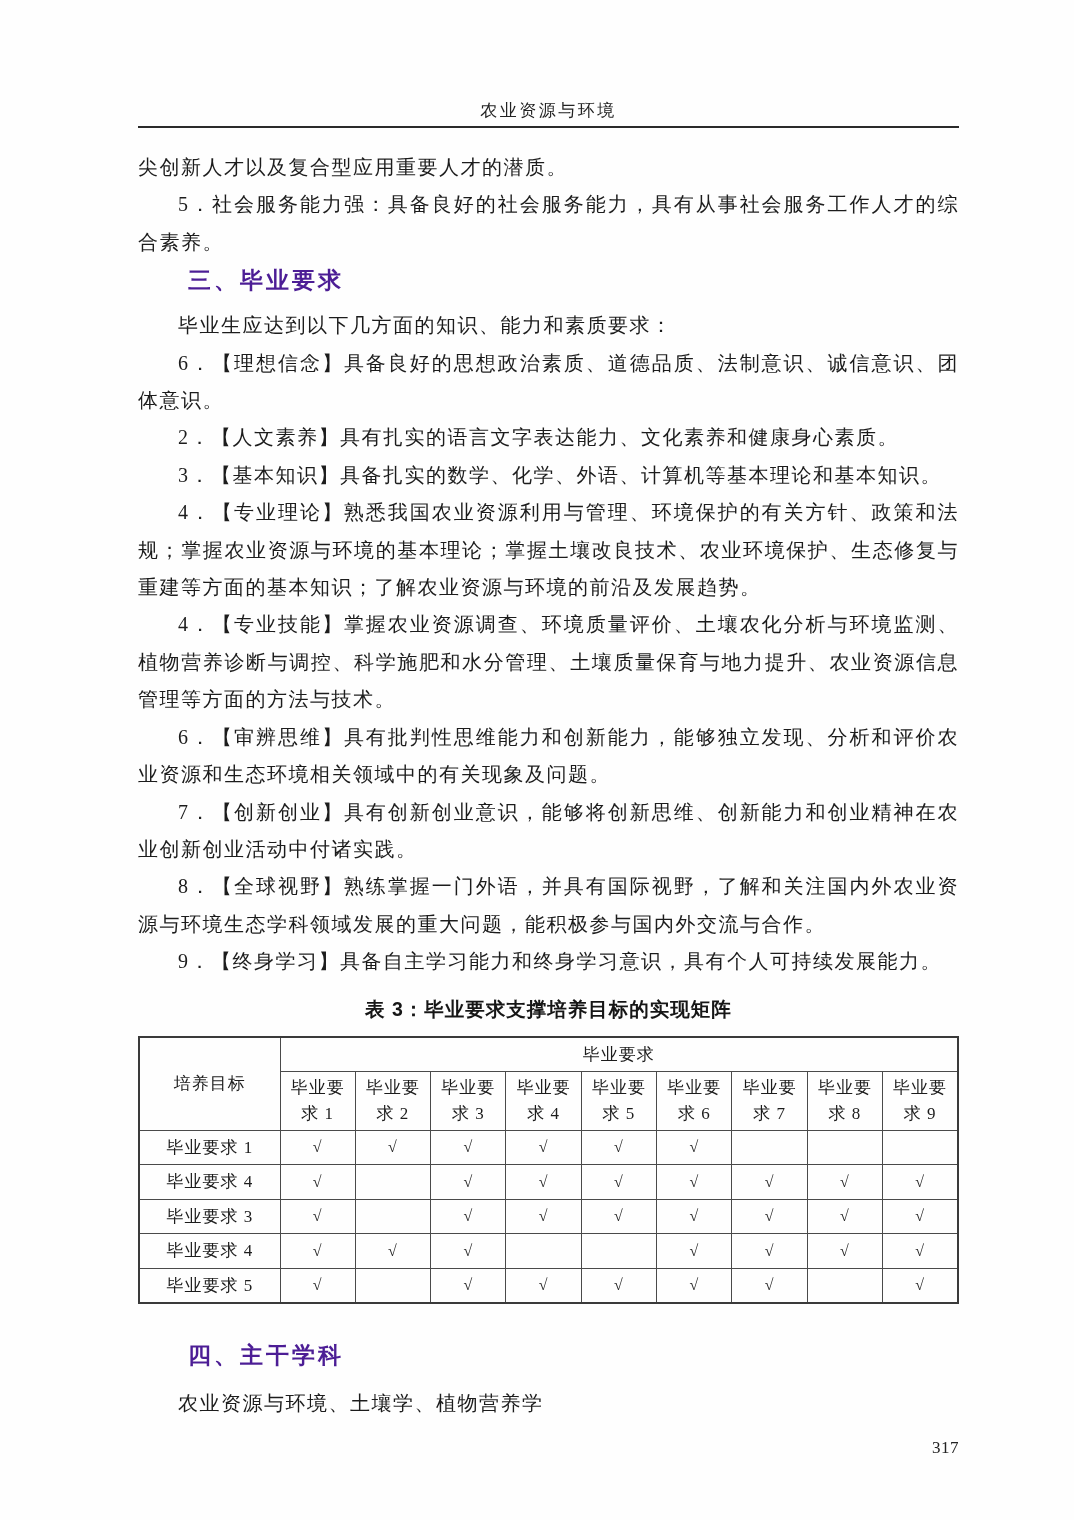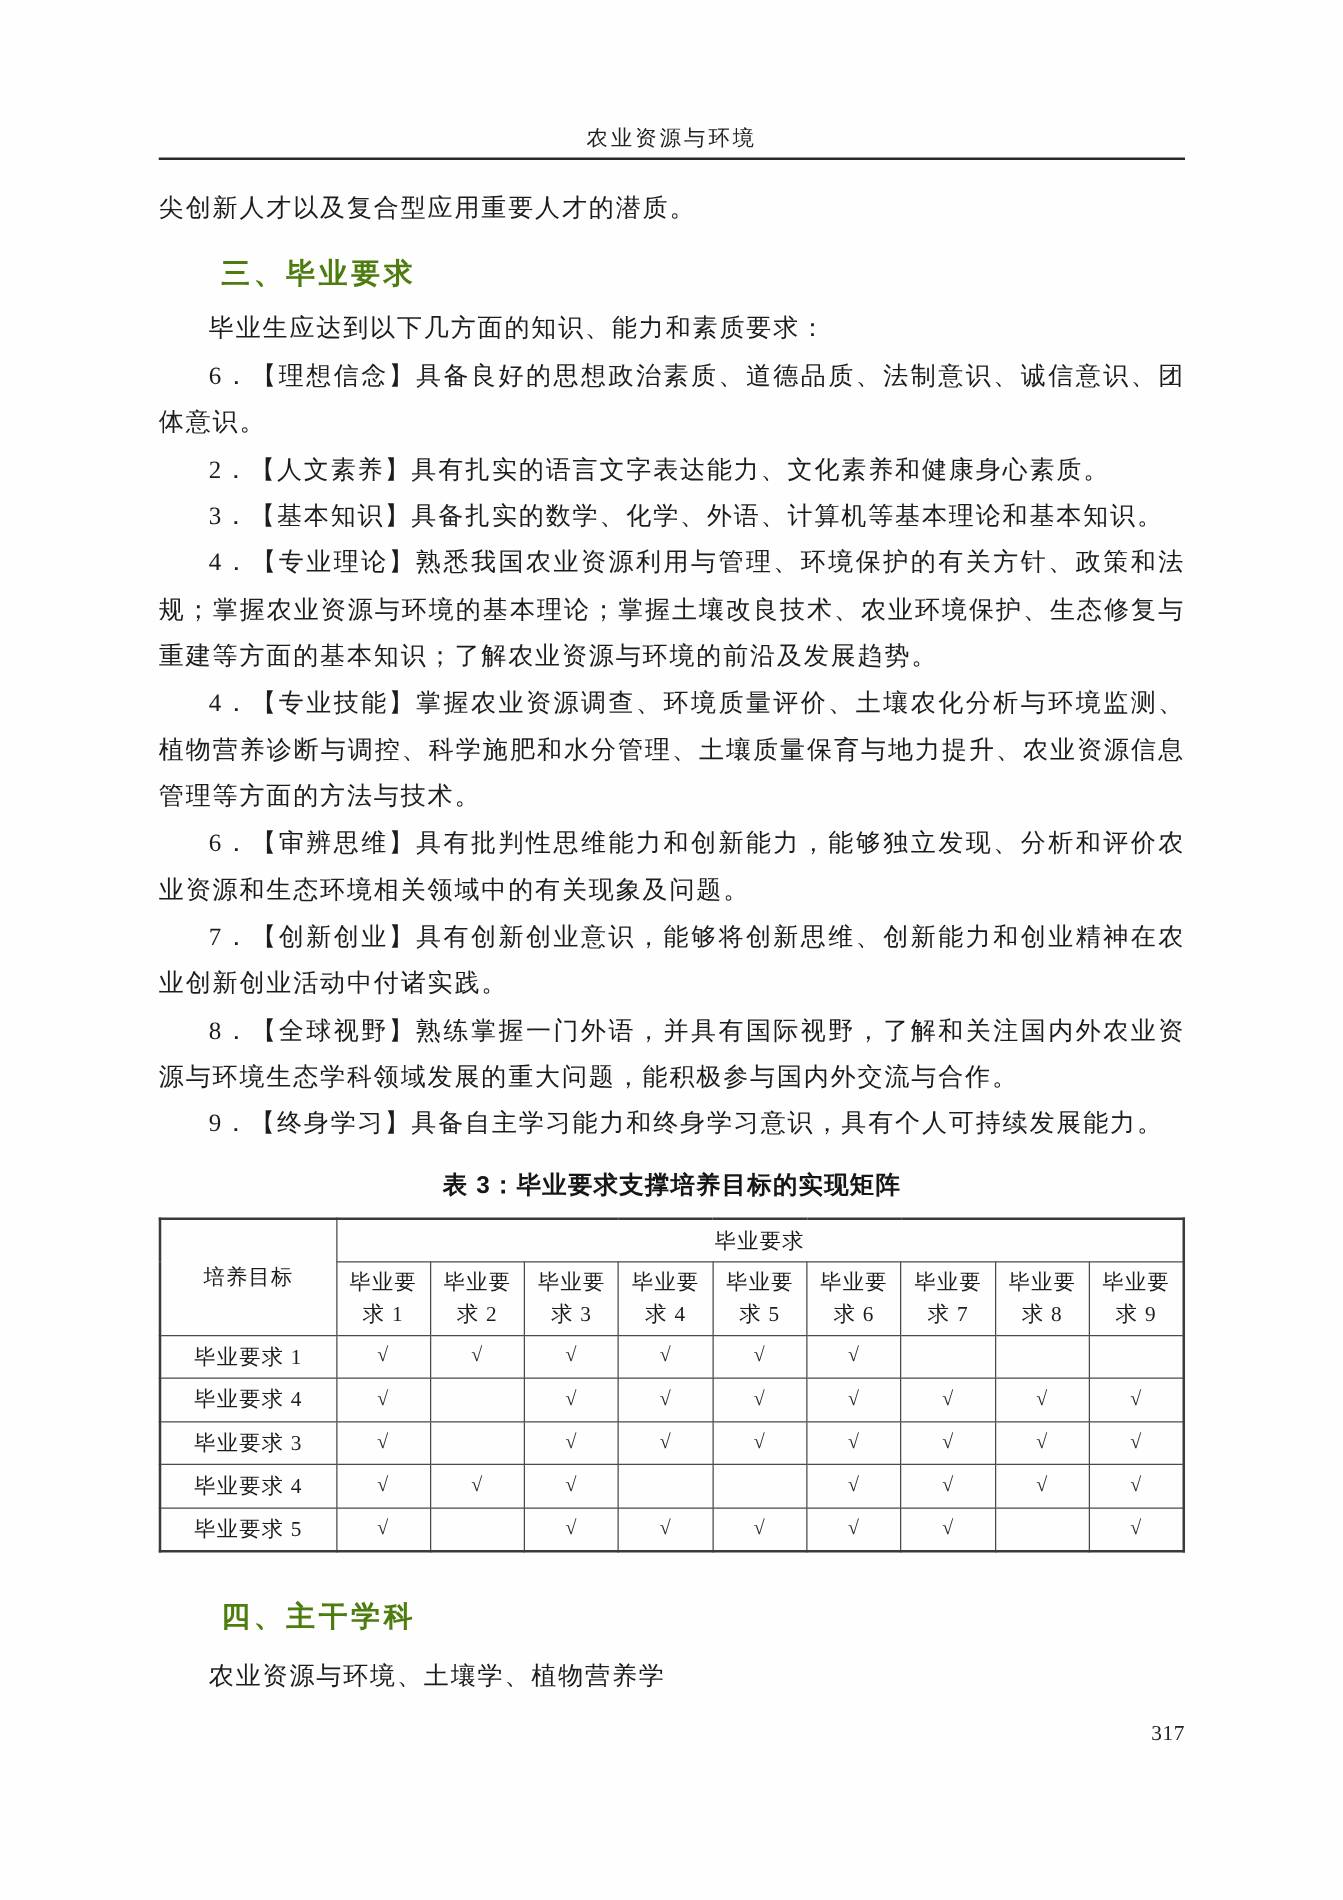--- a/index.html
+++ b/index.html
@@ -1,36 +1,36 @@
 <!DOCTYPE html>
 <html><head>
 <meta charset="utf-8">
 <style>
   html,body{margin:0;padding:0;background:#e9e9e9;}
   .page{
     width:1074px;height:1520px;background:#fefefe;position:relative;
     margin:0 auto;overflow:hidden;
     font-family:"Liberation Serif","DejaVu Serif",serif;color:#1b1b1b;
   }
-  .content{position:absolute;left:127px;top:0;width:821px;}
+  .content{position:absolute;left:138px;top:0;width:821px;}
   .running-head{
     padding-top:99px;padding-bottom:4px;text-align:center;
     border-bottom:2px solid #2a2a2a;
   }
   .running-head-title{font-size:17px;letter-spacing:2.5px;color:#222;}
   .body-text{
     margin:0;font-size:20px;line-height:37.4px;text-align:justify;
     letter-spacing:1.5px;color:#1c1c1c;
   }
   .body-text.indent{text-indent:2em;}
   .first-para{margin-top:21px;}
   .section-heading{
     font-family:"Liberation Sans","DejaVu Sans",sans-serif;
-    font-weight:bold;font-size:23px;color:#4d7c0f;
-    margin:17px 0 11px 0;padding-left:50px;letter-spacing:3px;
+    font-weight:bold;font-size:23px;color:#4c1d95;
+    margin:4px 0 11px 0;padding-left:50px;letter-spacing:3px;
   }
   .section-heading.second{margin-top:36px;margin-bottom:14px;}
   .table-title{
     font-family:"Liberation Sans","DejaVu Sans",sans-serif;
     font-weight:bold;font-size:19.5px;text-align:center;
     margin:15px 0 13px 0;letter-spacing:1px;color:#161616;
   }
   table.matrix{
     width:100%;border-collapse:collapse;table-layout:fixed;
     font-size:17px;color:#1c1c1c;border:2px solid #3a3a3a;
@@ -54,20 +54,21 @@
 <body>
 
 <div class="page">
   <div class="content">
 
     <div class="running-head">
       <div class="running-head-title">农业资源与环境</div>
     </div>
 
     <p class="body-text first-para">尖创新人才以及复合型应用重要人才的潜质。</p>
+    <p class="body-text indent">5．社会服务能力强：具备良好的社会服务能力，具有从事社会服务工作人才的综合素养。</p>
 
     <h2 class="section-heading">三、毕业要求</h2>
 
     <p class="body-text indent">毕业生应达到以下几方面的知识、能力和素质要求：</p>
     <p class="body-text indent">6．【理想信念】具备良好的思想政治素质、道德品质、法制意识、诚信意识、团体意识。</p>
     <p class="body-text indent">2．【人文素养】具有扎实的语言文字表达能力、文化素养和健康身心素质。</p>
     <p class="body-text indent">3．【基本知识】具备扎实的数学、化学、外语、计算机等基本理论和基本知识。</p>
     <p class="body-text indent">4．【专业理论】熟悉我国农业资源利用与管理、环境保护的有关方针、政策和法规；掌握农业资源与环境的基本理论；掌握土壤改良技术、农业环境保护、生态修复与重建等方面的基本知识；了解农业资源与环境的前沿及发展趋势。</p>
     <p class="body-text indent">4．【专业技能】掌握农业资源调查、环境质量评价、土壤农化分析与环境监测、植物营养诊断与调控、科学施肥和水分管理、土壤质量保育与地力提升、农业资源信息管理等方面的方法与技术。</p>
     <p class="body-text indent">6．【审辨思维】具有批判性思维能力和创新能力，能够独立发现、分析和评价农业资源和生态环境相关领域中的有关现象及问题。</p>

